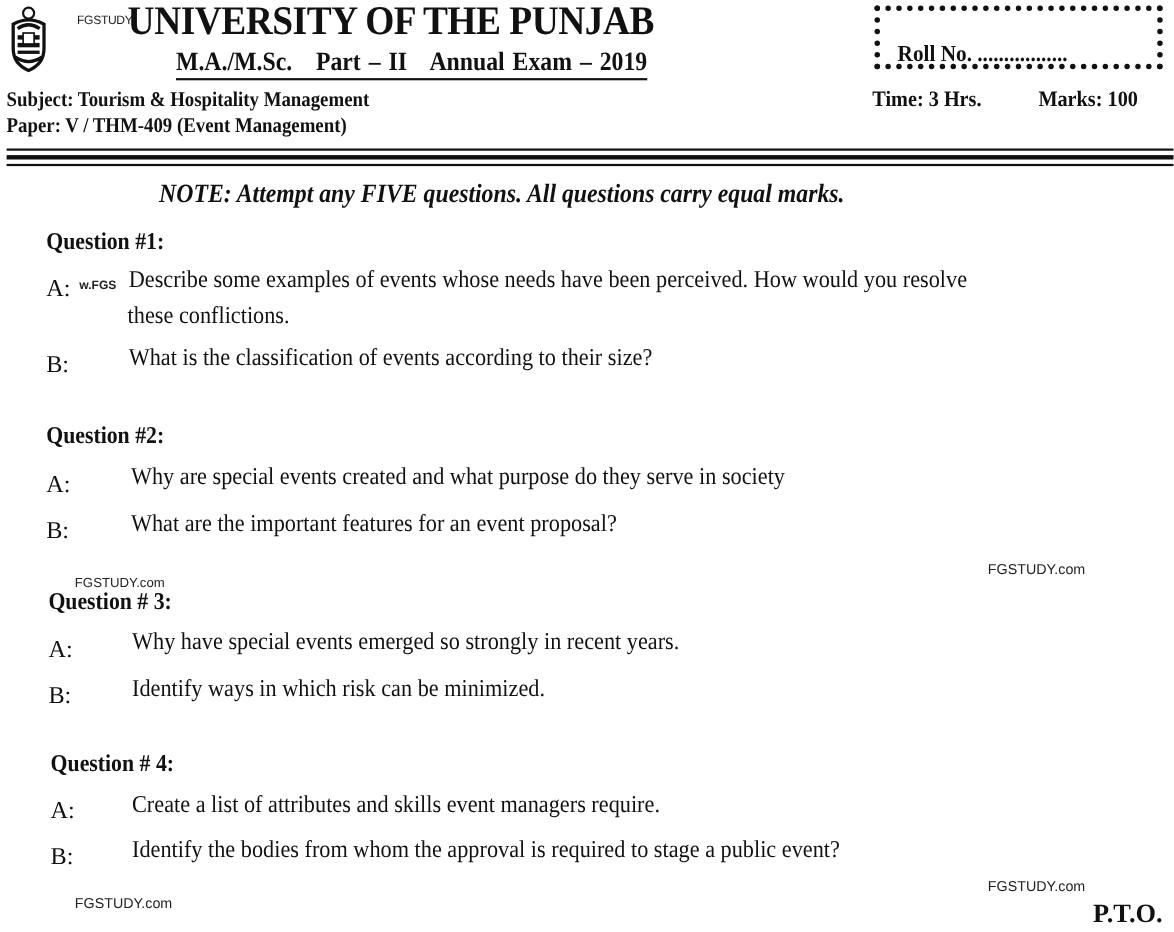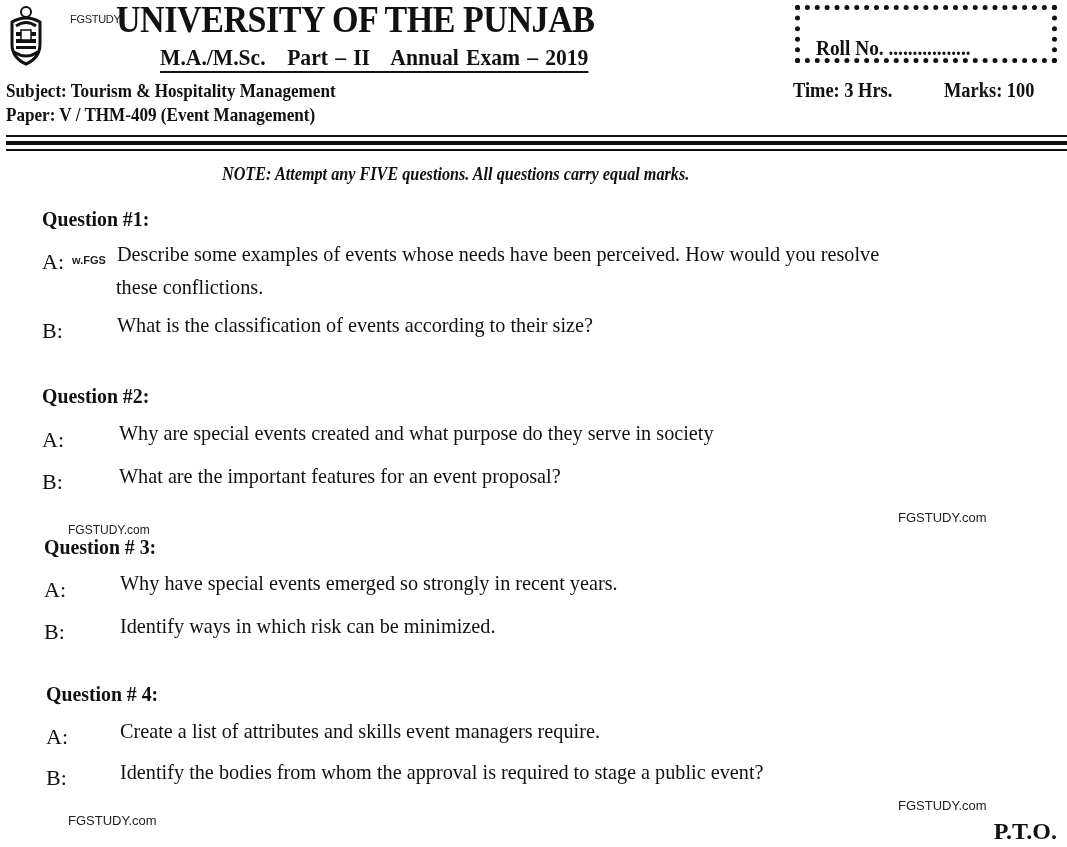--- a/index.html
+++ b/index.html
@@ -26,21 +26,21 @@
     left: 795px; top: 5px; width: 262px; height: 58px;
     border: 5px dotted #111; box-sizing: border-box;
   }
   .roll-label { left: 816px; top: 36px; font-size: 21px; font-weight: bold; white-space: nowrap; transform: scaleX(0.92); transform-origin: left top; }
   .time { left: 793px; top: 79px; font-size: 20px; font-weight: bold; white-space: nowrap; transform: scaleX(0.92); transform-origin: left top; }
   .marks { left: 944px; top: 79px; font-size: 20px; font-weight: bold; white-space: nowrap; transform: scaleX(0.92); transform-origin: left top; }
   .rule1 { left: 6px; top: 135px; width: 1061px; height: 2px; background: #111; }
   .rule2 { left: 6px; top: 141px; width: 1061px; height: 4px; background: #111; }
   .rule3 { left: 6px; top: 149px; width: 1061px; height: 2px; background: #111; }
   .note {
-    left: 0; width: 912px; top: 164px; text-align: center; font-size: 18px;
+    left: 0; width: 912px; top: 164px; text-align: center; font-size: 24px;
     font-weight: bold; font-style: italic;
   }
   .note span { display: inline-block; transform: scaleX(0.9); }
   .q-heading { font-size: 22px; font-weight: bold; white-space: nowrap; transform: scaleX(0.9); transform-origin: left top; }
   .part-label { font-size: 22px; white-space: nowrap; }
   .part-text { font-size: 22px; white-space: nowrap; transform: scaleX(0.92); transform-origin: left top; }
   .wm-small { font-size: 13px; }
   .pto { right: 10px; top: 818px; font-size: 24px; font-weight: bold; }
 </style>
 </head>

